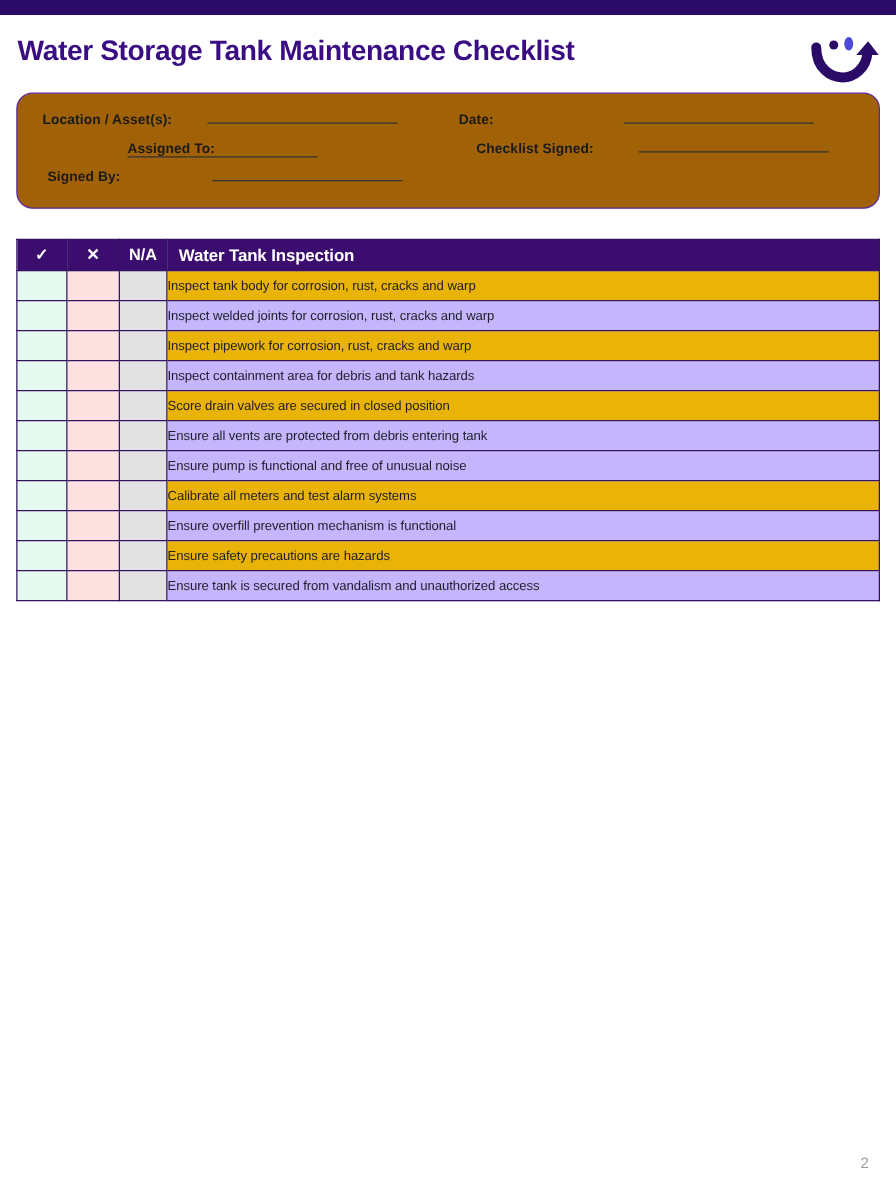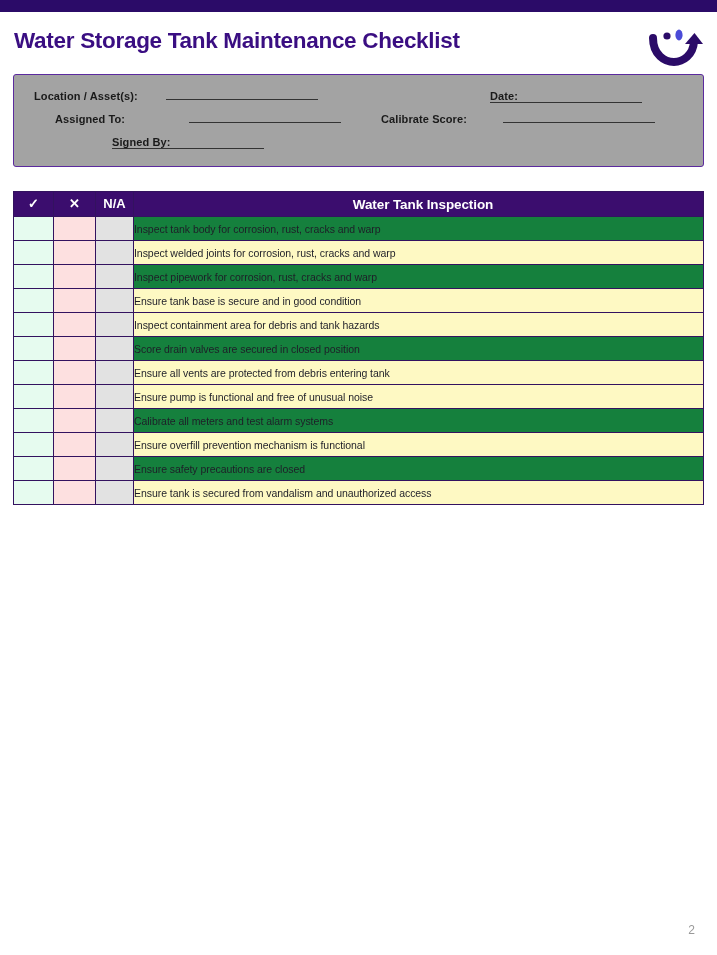--- a/index.html
+++ b/index.html
@@ -49,23 +49,23 @@
     height: 44px;
   }
 
   
   .info-box {
     position: absolute;
     left: 13px;
     top: 74px;
     width: 691px;
     height: 93px;
-    background: #a3a3a3;
+    background: #a16207;
     border: 1.6px solid #5b2a9e;
-    border-radius: 3px;
+    border-radius: 13px;
   }
 
   .info-grid {
     position: relative;
     width: 100%;
     height: 100%;
   }
 
   .field {
     position: absolute;
@@ -81,23 +81,23 @@
     letter-spacing: 0.1px;
   }
 
   .field-line {
     display: inline-block;
     border-bottom: 1.3px solid #333;
     height: 1px;
   }
 
   .f-loc  { left: 20px;  top: 15px; }
-  .f-asgn { left: 41px;  top: 38px; }
-  .f-sign { left: 24px;  top: 61px; flex-direction: column; }
-  .f-date { left: 372px; top: 15px; flex-direction: column; }
+  .f-asgn { left: 24px;  top: 38px; flex-direction: column; }
+  .f-sign { left: 24px;  top: 61px; }
+  .f-date { left: 353px; top: 15px; }
   .f-score{ left: 367px; top: 38px; }
 
   .f-loc .field-line   { width: 152px; margin-left: 28px; }
   .f-asgn .field-line  { width: 152px; margin-left: 64px; }
   .f-sign .field-line  { width: 152px; margin-left: 74px; }
   .f-date .field-line  { width: 152px; margin-left: 104px; }
   .f-score .field-line { width: 152px; margin-left: 36px; }
 
   
   .checklist {
@@ -119,21 +119,21 @@
     background: #3b0d6e;
     color: #ffffff;
     height: 25px;
     font-size: 12.5px;
     font-weight: bold;
     text-align: center;
     vertical-align: middle;
   }
 
   .checklist thead th.title-col {
-    text-align: center;
+    text-align: left;
     padding-left: 9px;
     font-size: 13.5px;
     letter-spacing: -0.1px;
   }
 
   .col-check { width: 40px; }
   .col-x     { width: 42px; }
   .col-na    { width: 38px; }
 
   .checklist tbody tr { height: 24px; }
@@ -143,22 +143,22 @@
   .cell-na    { background: #e2e2e2; }
 
   .cell-task {
     padding-left: 9px;
     font-size: 10.5px;
     color: #1e1e28;
     vertical-align: middle;
     letter-spacing: -0.05px;
   }
 
-  tr.row-dark .cell-task  { background: #15803d; }
-  tr.row-light .cell-task { background: #fef9c3; margin-left: 16px; }
+  tr.row-dark .cell-task  { background: #eab308; }
+  tr.row-light .cell-task { background: #c4b5fd; margin-left: 16px; }
 
   .hdr-glyph {
     font-size: 13px;
     line-height: 1;
     display: inline-block;
   }
 
   
   .page-number {
     position: absolute;
@@ -198,21 +198,21 @@
     </div>
     <div class="field f-sign">
       <span class="field-label">Signed By:</span>
       <span class="field-line"></span>
     </div>
     <div class="field f-date">
       <span class="field-label">Date:</span>
       <span class="field-line"></span>
     </div>
     <div class="field f-score">
-      <span class="field-label">Calibrate Score:</span>
+      <span class="field-label">Checklist Signed:</span>
       <span class="field-line"></span>
     </div>
   </div>
 </div>
 
 <table class="checklist">
   <thead>
     <tr>
       <th class="col-check">
         <span class="hdr-glyph">✓</span>
@@ -242,26 +242,20 @@
       <tr class="row-dark">
         <td class="cell-check"></td>
         <td class="cell-x"></td>
         <td class="cell-na"></td>
         <td class="cell-task">Inspect pipework  for corrosion, rust, cracks and warp</td>
       </tr>
       <tr class="row-light">
         <td class="cell-check"></td>
         <td class="cell-x"></td>
         <td class="cell-na"></td>
-        <td class="cell-task">Ensure tank base is secure and in good condition</td>
-      </tr>
-      <tr class="row-light">
-        <td class="cell-check"></td>
-        <td class="cell-x"></td>
-        <td class="cell-na"></td>
         <td class="cell-task">Inspect containment area for debris and tank hazards</td>
       </tr>
       <tr class="row-dark">
         <td class="cell-check"></td>
         <td class="cell-x"></td>
         <td class="cell-na"></td>
         <td class="cell-task">Score drain valves are secured in closed position</td>
       </tr>
       <tr class="row-light">
         <td class="cell-check"></td>
@@ -284,21 +278,21 @@
       <tr class="row-light">
         <td class="cell-check"></td>
         <td class="cell-x"></td>
         <td class="cell-na"></td>
         <td class="cell-task">Ensure overfill prevention mechanism is functional</td>
       </tr>
       <tr class="row-dark">
         <td class="cell-check"></td>
         <td class="cell-x"></td>
         <td class="cell-na"></td>
-        <td class="cell-task">Ensure safety precautions are closed</td>
+        <td class="cell-task">Ensure safety precautions are hazards</td>
       </tr>
       <tr class="row-light">
         <td class="cell-check"></td>
         <td class="cell-x"></td>
         <td class="cell-na"></td>
         <td class="cell-task">Ensure tank is secured from vandalism and unauthorized access</td>
       </tr>
     </tbody>
 </table>
 

